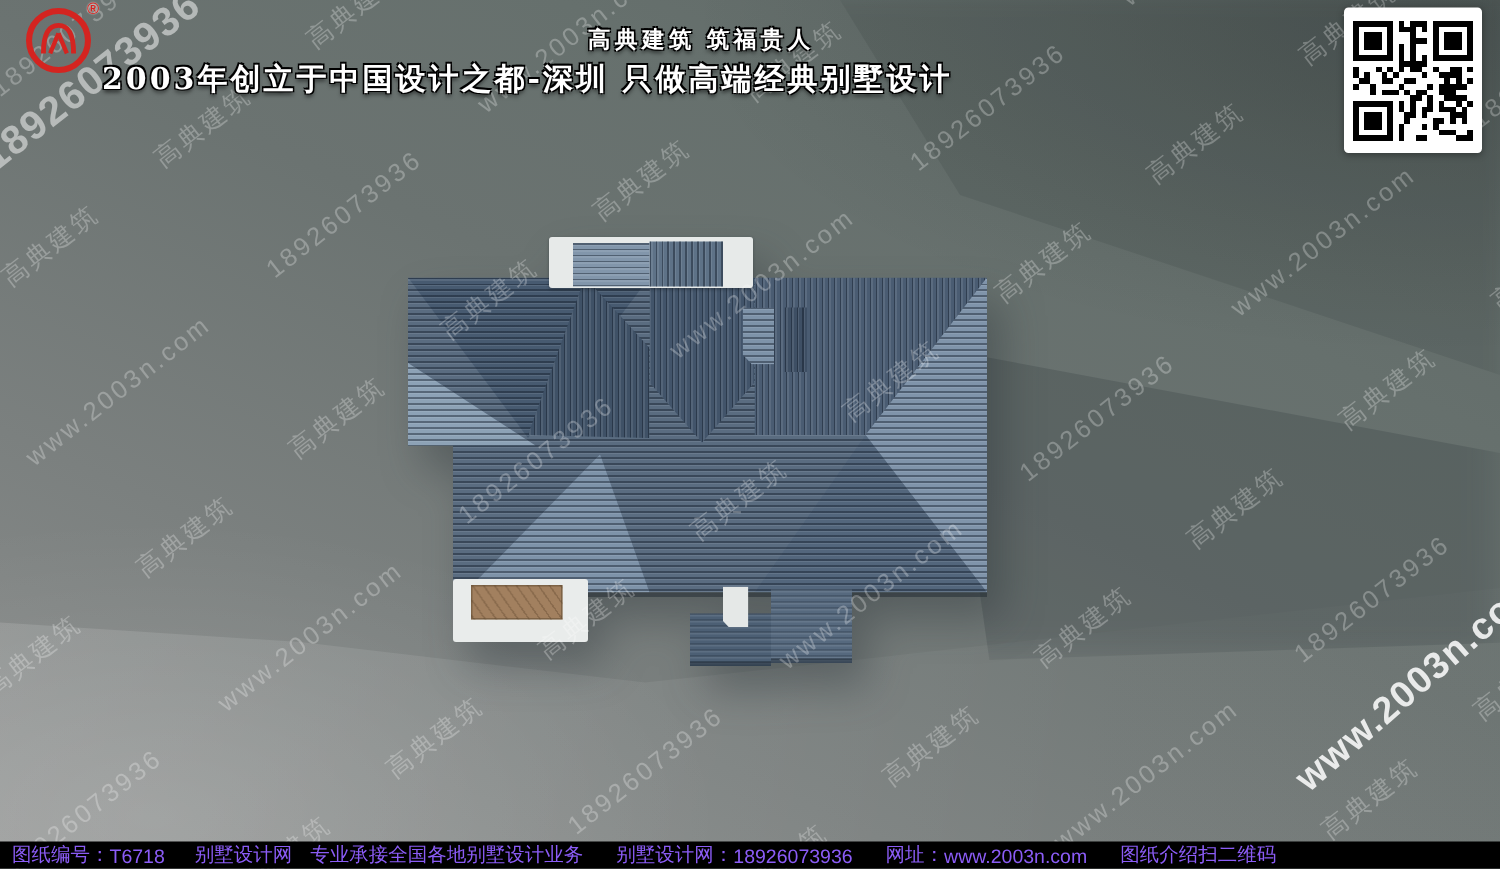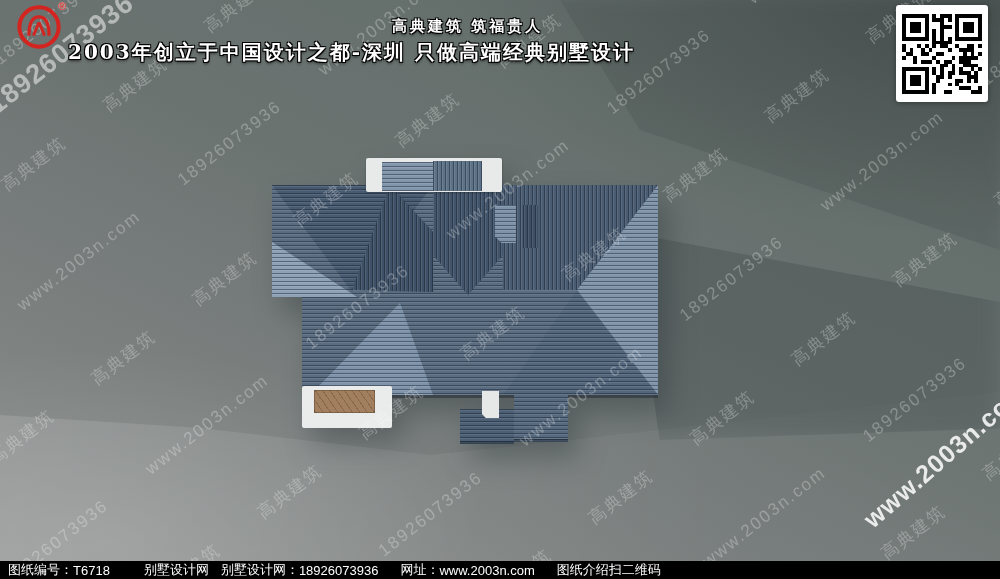--- a/index.html
+++ b/index.html
@@ -99,23 +99,23 @@
   .brand-slogan{position:absolute;left:392px;top:17px;font-size:15px;font-weight:bold;letter-spacing:3px;white-space:nowrap;}
   .brand-subtitle{position:absolute;left:68px;top:39px;font-family:"DejaVu Serif","Liberation Serif",serif;
     font-size:20px;font-weight:bold;letter-spacing:2px;white-space:nowrap;}
   
   .qr{position:absolute;right:12px;top:5px;width:92px;height:97px;background:#fff;border-radius:3px;
     box-shadow:0 1px 5px rgba(0,0,0,.35);display:flex;align-items:center;justify-content:center;}
   .qr svg{width:80px;height:84px;}
   
   .view-label{position:absolute;left:54px;top:500px;font-size:31px;letter-spacing:6px;color:#fbfcfc;
     text-shadow:0 1px 2px rgba(0,0,0,.25);}
-  .footer{position:absolute;left:0;right:0;bottom:0;height:18px;background:#000;color:#ffffff;
+  .footer{position:absolute;left:0;right:0;bottom:0;height:18px;background:#000;color:#8b5cf6;
     display:flex;align-items:center;font-size:13px;padding:0 8px;white-space:nowrap;}
-  .footer .gap-lg{margin-right:34px;}
+  .footer .gap-lg{margin-right:20px;}
   .footer .gap-md{margin-right:22px;}
   .footer .gap-sm{margin-right:12px;}
 </style>
 </head>
 <body>
 
 <div class="stage">
 
   <div class="shade-topright"></div>
   <div class="ground-light"></div>
@@ -301,20 +301,21 @@
         <path fill-rule="evenodd" d="M0,14h7v7h-7z M1,15v5h5v-5z"></path>
         <rect x="2" y="16" width="3" height="3"></rect>
       </svg>
   </div>
 
 
   <div class="footer">
     <span>图纸编号：</span>
     <span class="gap-lg">T6718</span>
     <span class="gap-sm">别墅设计网</span>
+    <span class="gap-md">专业承接全国各地别墅设计业务</span>
     <span>别墅设计网：</span>
     <span class="gap-md">18926073936</span>
     <span>网址：</span>
     <span class="gap-md">www.2003n.com</span>
     <span>图纸介绍扫二维码</span>
   </div>
 
 </div>
 
 </body></html>

